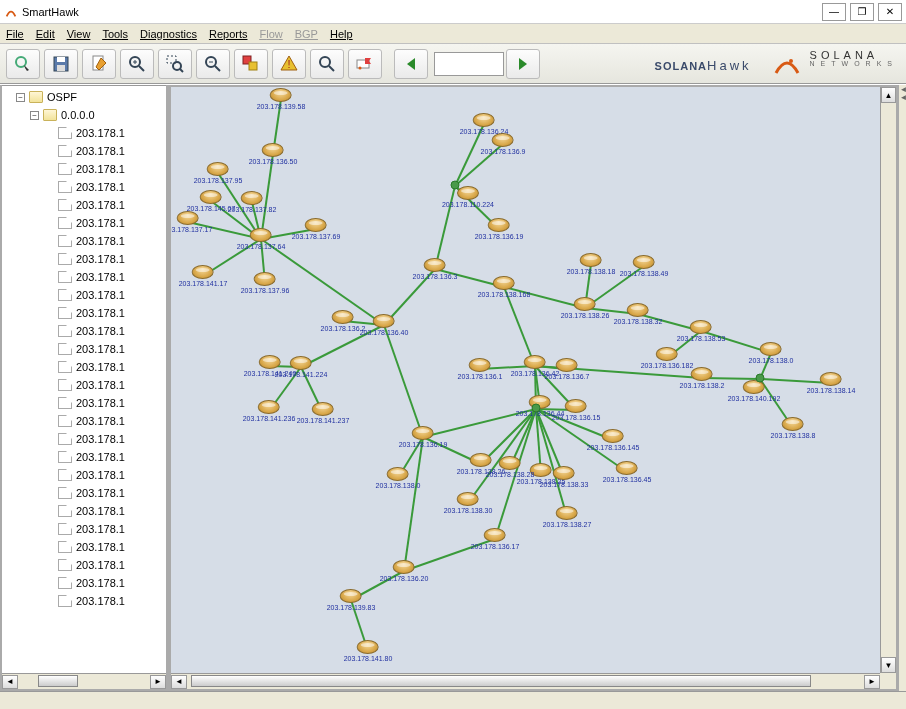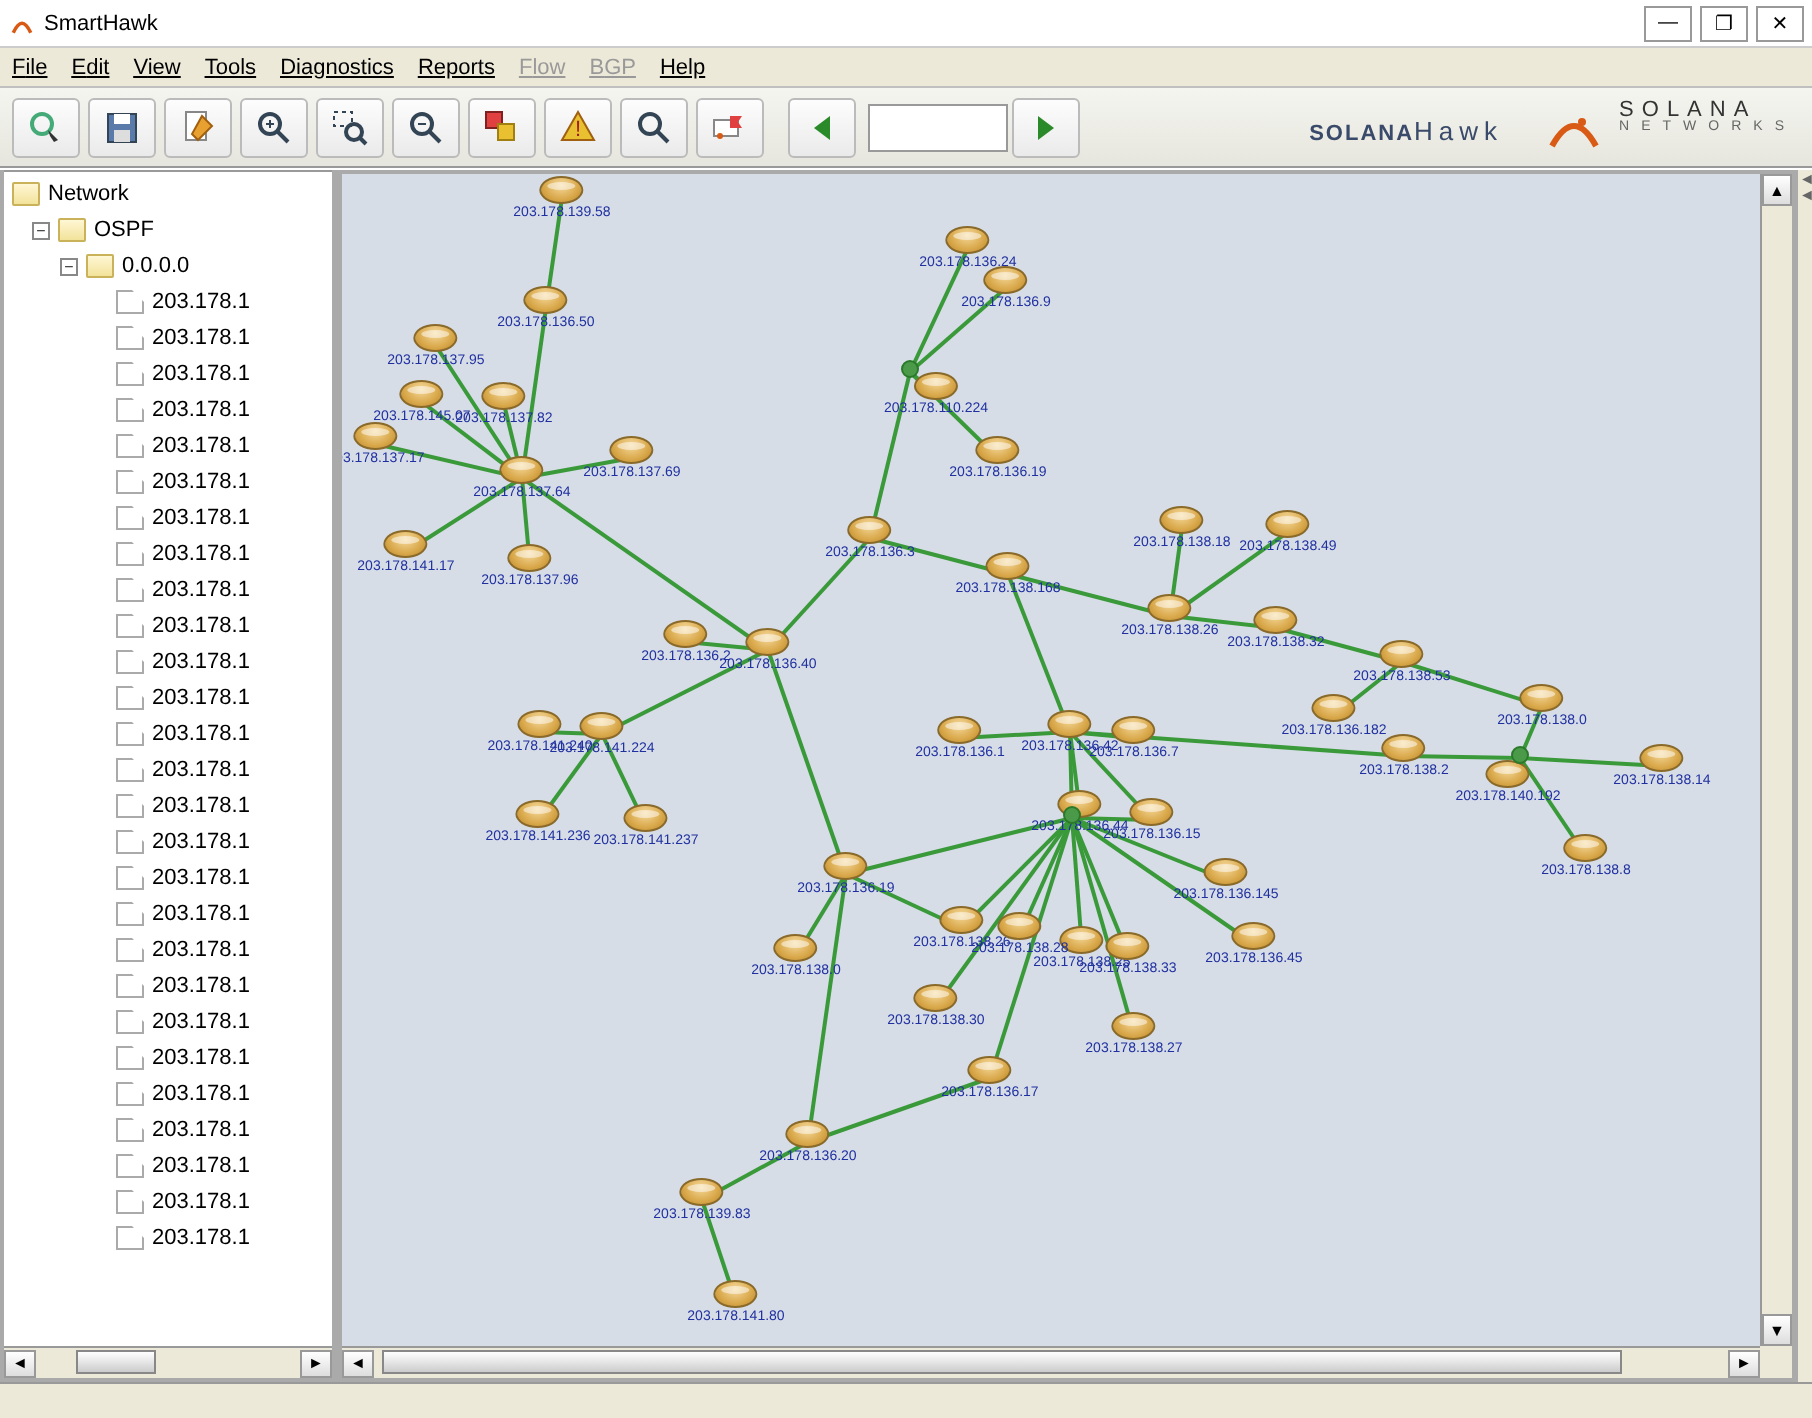--- a/index.html
+++ b/index.html
@@ -169,24 +169,20 @@
       <div class="solana">
           <div><span>SOLANA</span><span class="sub">NETWORKS</span></div>
         </div>
     </div>
   </div>
 </div>
 
 <div class="content">
   <div class="sidebar">
     <div class="tree">
-      <div class="tree-row">
-          <div class="ic folder"></div>
-          <span>Network</span>
-        </div>
       <div class="tree-row" style="padding-left:14px">
           <div class="tg">−</div>
           <div class="ic folder"></div>
           <span>OSPF</span>
         </div>
       <div class="tree-row" style="padding-left:28px">
           <div class="tg">−</div>
           <div class="ic folder"></div>
           <span>0.0.0.0</span>
         </div>

